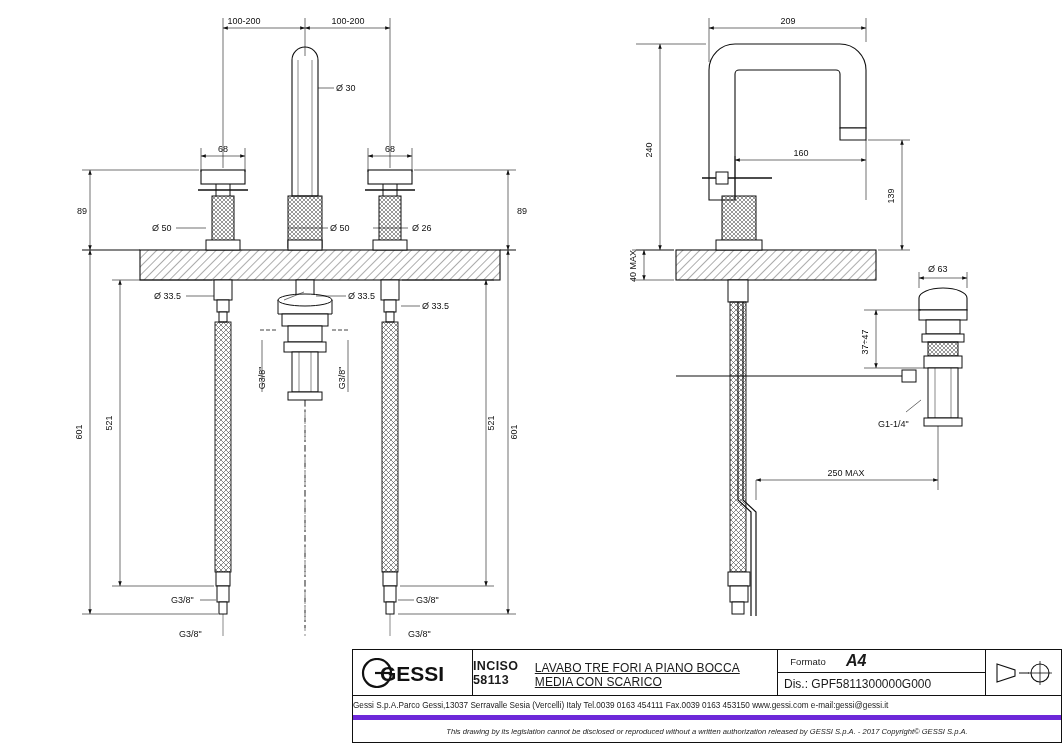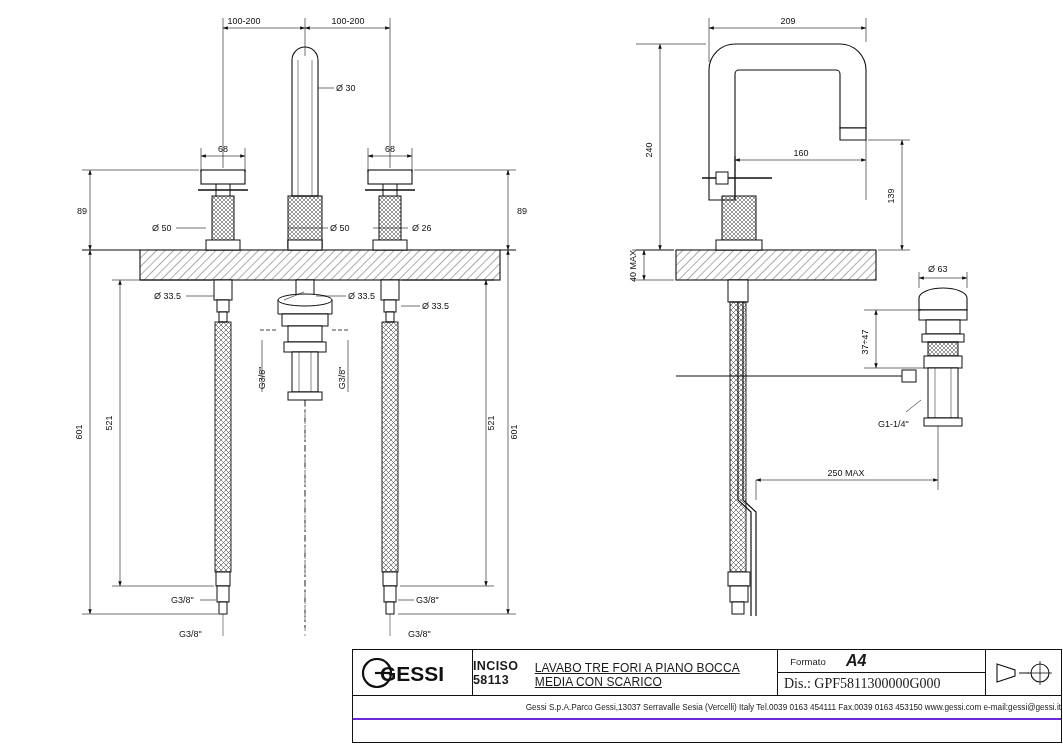--- a/index.html
+++ b/index.html
@@ -11,24 +11,24 @@
   .tb-row{display:flex;box-sizing:border-box;}
   .tb-r1{height:46px;border-bottom:1px solid #111;}
   .tb-logo{width:120px;display:flex;align-items:center;justify-content:center;border-right:1px solid #111;box-sizing:border-box;}
   .tb-center{flex:1;display:flex;justify-content:center;align-items:center;border-right:1px solid #111;box-sizing:border-box;}
   .tb-right{width:207px;display:flex;flex-direction:column;box-sizing:border-box;}
   .tb-right-top{height:23px;display:flex;align-items:center;border-bottom:1px solid #111;box-sizing:border-box;}
   .tb-right-bot{height:22px;display:flex;align-items:center;box-sizing:border-box;}
   .fmt-label{width:60px;text-align:center;font-size:9.5px;}
   .fmt-val{flex:1;text-align:left;padding-left:8px;font-size:16px;font-style:italic;font-weight:bold;}
   .fmt-sym{width:76px;border-left:1px solid #111;box-sizing:border-box;display:flex;align-items:center;justify-content:center;height:46px;}
-  .dis-line{font-size:14px;padding-left:6px;font-family:Liberation Serif, serif;}
+  .dis-line{font-size:12px;padding-left:6px;}
   .tb-title{font-size:12.5px;font-weight:bold;letter-spacing:.4px;}
   .tb-sub{font-size:12px;margin-top:5px;letter-spacing:.1px;text-decoration:underline;}
-  .tb-r2{height:24px;border-bottom:2px solid #6d28d9;align-items:center;justify-content:flex-end;display:flex;}
+  .tb-r2{height:24px;border-bottom:5px solid #6d28d9;align-items:center;justify-content:flex-start;display:flex;}
   .tb-r2 span{font-size:8.2px;}
   .tb-r3{height:22px;align-items:center;justify-content:center;display:flex;}
   .tb-r3 span{font-size:7.6px;font-style:italic;}
   text{font-family:"Liberation Sans",sans-serif;}
 </style>
 </head>
 <body>
 
 <div id="sheet">
 
@@ -342,15 +342,18 @@
           <line x1="26" y1="13" x2="36" y2="13" stroke="#111" stroke-width="1"></line>
           <circle cx="47" cy="13" r="9" fill="none" stroke="#111" stroke-width="1.1"></circle>
           <line x1="47" y1="1" x2="47" y2="25" stroke="#111" stroke-width="0.8"></line>
           <line x1="35" y1="13" x2="59" y2="13" stroke="#111" stroke-width="0.8"></line>
         </svg>
       </div>
     </div>
     <div class="tb-row tb-r2">
       <span>Gessi S.p.A.Parco Gessi,13037 Serravalle Sesia (Vercelli) Italy Tel.0039 0163 454111 Fax.0039 0163 453150 www.gessi.com e-mail:gessi@gessi.it</span>
     </div>
+    <div class="tb-row tb-r3">
+      <span>This drawing by its legislation cannot be disclosed or reproduced without a written authorization released by GESSI S.p.A. - 2017 Copyright© GESSI S.p.A.</span>
+    </div>
   </div>
 
 </div>
 
 </body></html>

